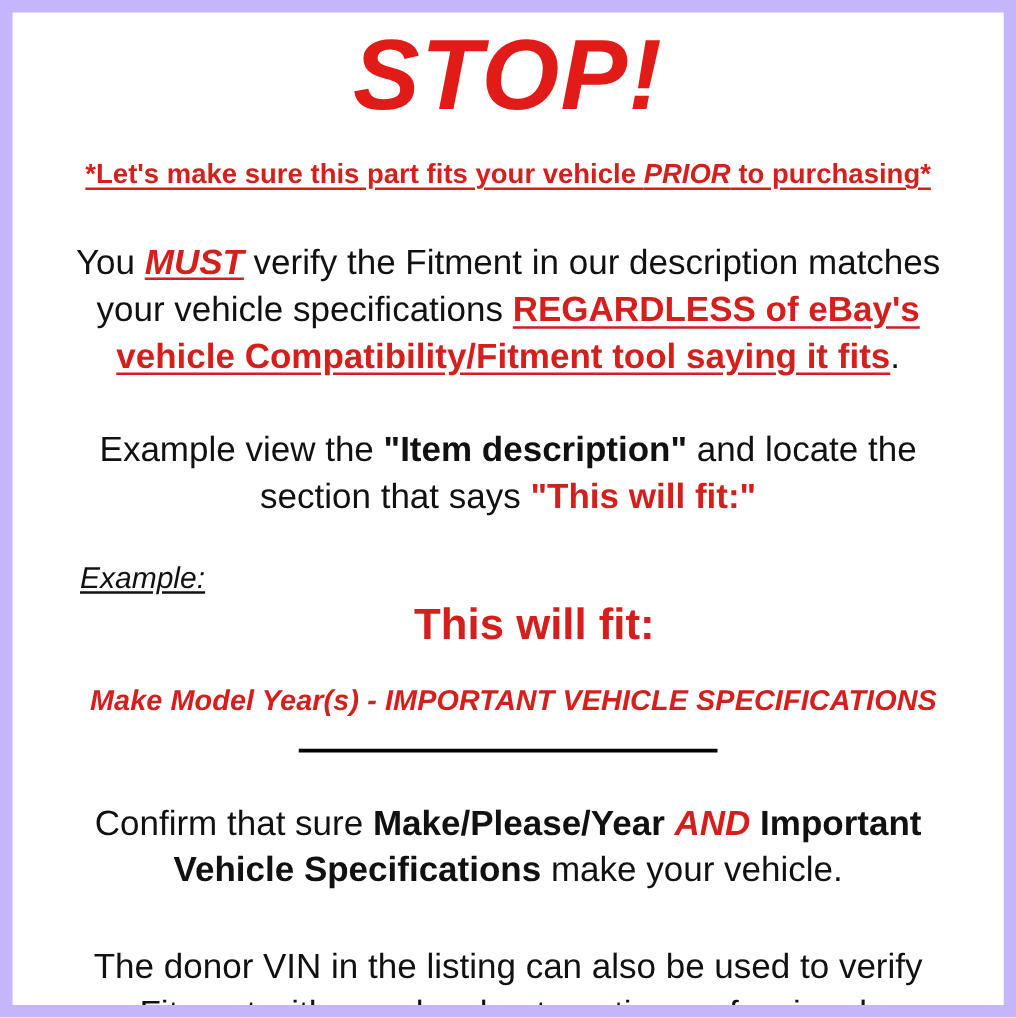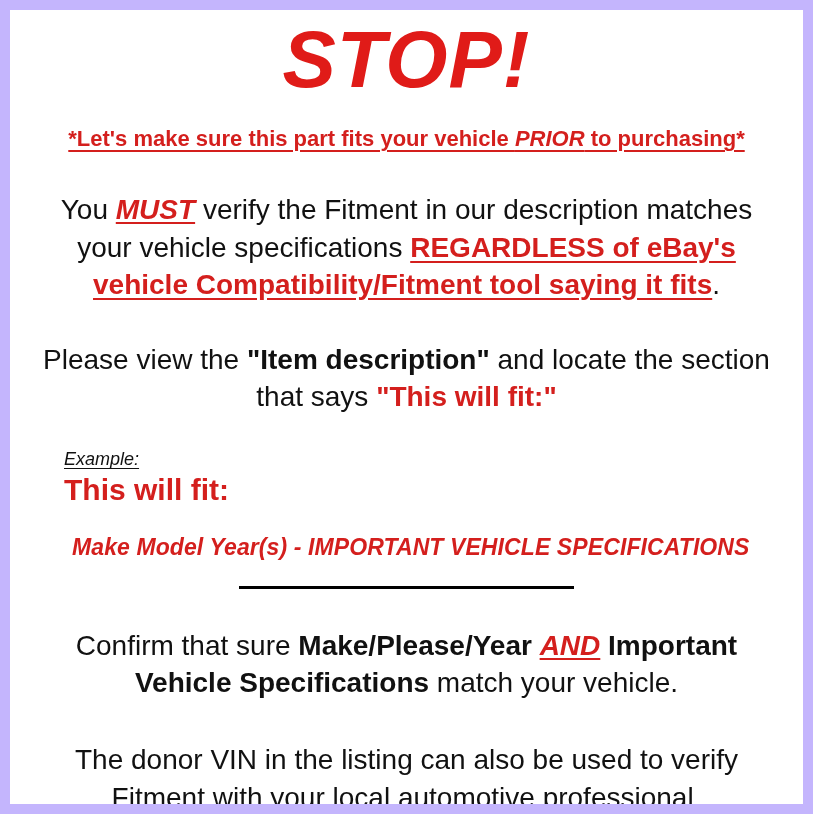--- a/index.html
+++ b/index.html
@@ -62,21 +62,20 @@
   }
   .para-must { margin-top: 40px; }
   .para-desc { margin-top: 38px; }
   .para-confirm { margin-top: 38px; }
   .para-vin { margin-top: 40px; }
 
   .red { color: #d41f1d; }
   .b { font-weight: bold; }
   .i { font-style: italic; }
   .u {
-    text-decoration: underline;
     text-underline-offset: 3px;
   }
   .must {
     color: #d41f1d;
     font-weight: bold;
     font-style: italic;
     text-decoration: underline;
     text-underline-offset: 3px;
   }
   .regardless {
@@ -87,34 +86,35 @@
   }
 
   
   .example-block {
     margin-top: 34px;
     text-align: left;
     padding-left: 42px;
   }
   .example-label {
     margin: 0;
-    font-size: 18px;
+    font-size: 24px;
     line-height: 1.2;
     font-style: italic;
     color: #111111;
     text-decoration: underline;
     text-underline-offset: 3px;
     display: inline-block;
   }
   .example-fit {
     margin: 2px 0 0 0;
-    font-size: 30px;
+    font-size: 35px;
     line-height: 1.15;
     font-weight: bold;
     color: #d41f1d;
+    text-align: center;
   }
   .example-specs {
     margin: 26px 0 0 8px;
     font-size: 23px;
     line-height: 1.15;
     font-weight: bold;
     color: #d41f1d;
     letter-spacing: 0.1px;
     font-style: italic;
   }
@@ -143,35 +143,35 @@
 
     <div class="tagline">
       <span>*Let's make sure this part fits your vehicle </span><span class="ital">PRIOR</span><span> to purchasing*</span>
     </div>
 
     <p class="para para-must">
       <span>You </span><span class="must">MUST</span><span> verify the Fitment in our description matches your vehicle specifications </span><span class="regardless">REGARDLESS of eBay's vehicle Compatibility/Fitment tool saying it fits</span><span>.</span>
     </p>
 
     <p class="para para-desc">
-      <span>Please view the </span><span class="b">"Item description"</span><span> and locate the section that says </span><span class="red b">"This will fit:"</span>
+      <span>Example view the </span><span class="b">"Item description"</span><span> and locate the section that says </span><span class="red b">"This will fit:"</span>
     </p>
 
     <div class="example-block">
       <div>
         <span class="example-label">Example:</span>
       </div>
       <div class="example-fit">This will fit:</div>
       <div class="example-specs">Make Model Year(s) - IMPORTANT VEHICLE SPECIFICATIONS</div>
     </div>
 
     <div class="divider-row">
       <span class="divider"></span>
     </div>
 
     <p class="para para-confirm">
-      <span>Confirm that sure </span><span class="b">Make/Please/Year</span><span> </span><span class="red b i u">AND</span><span> </span><span class="b">Important Vehicle Specifications</span><span> match your vehicle.</span>
+      <span>Confirm that sure </span><span class="b">Make/Please/Year</span><span> </span><span class="red b i u">AND</span><span> </span><span class="b">Important Vehicle Specifications</span><span> make your vehicle.</span>
     </p>
 
     <p class="para para-vin">The donor VIN in the listing can also be used to verify Fitment with your local automotive professional.</p>
 
   </div>
 </div>
 
 </body></html>

